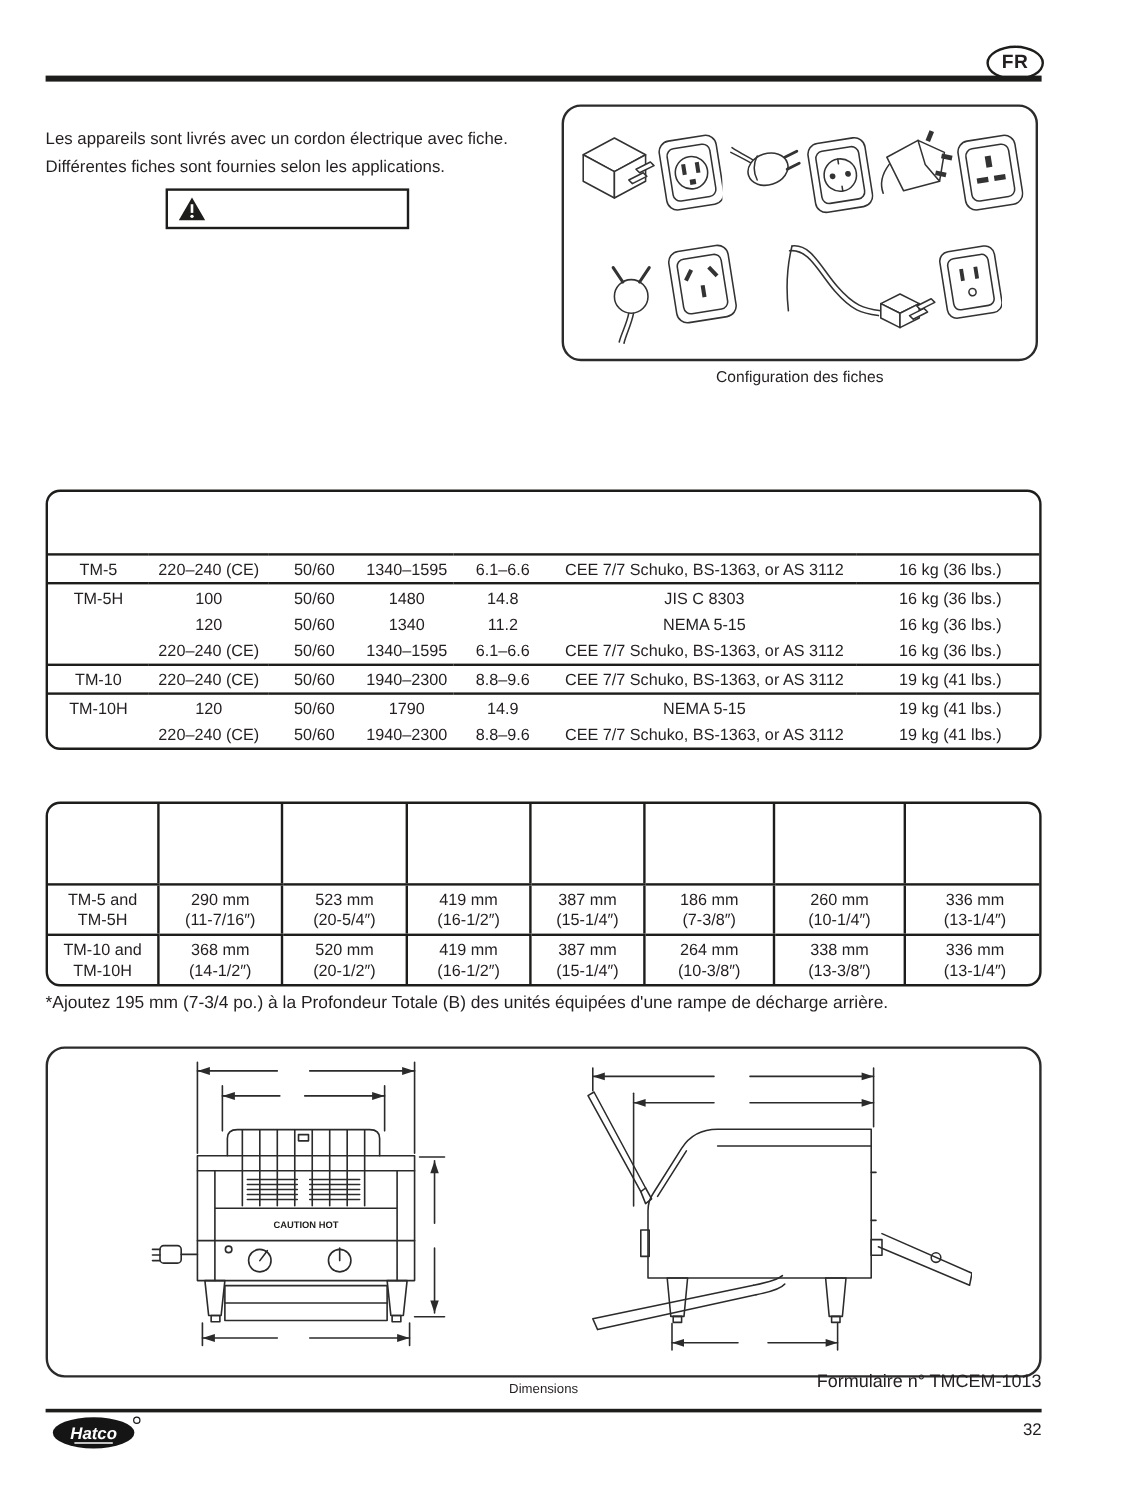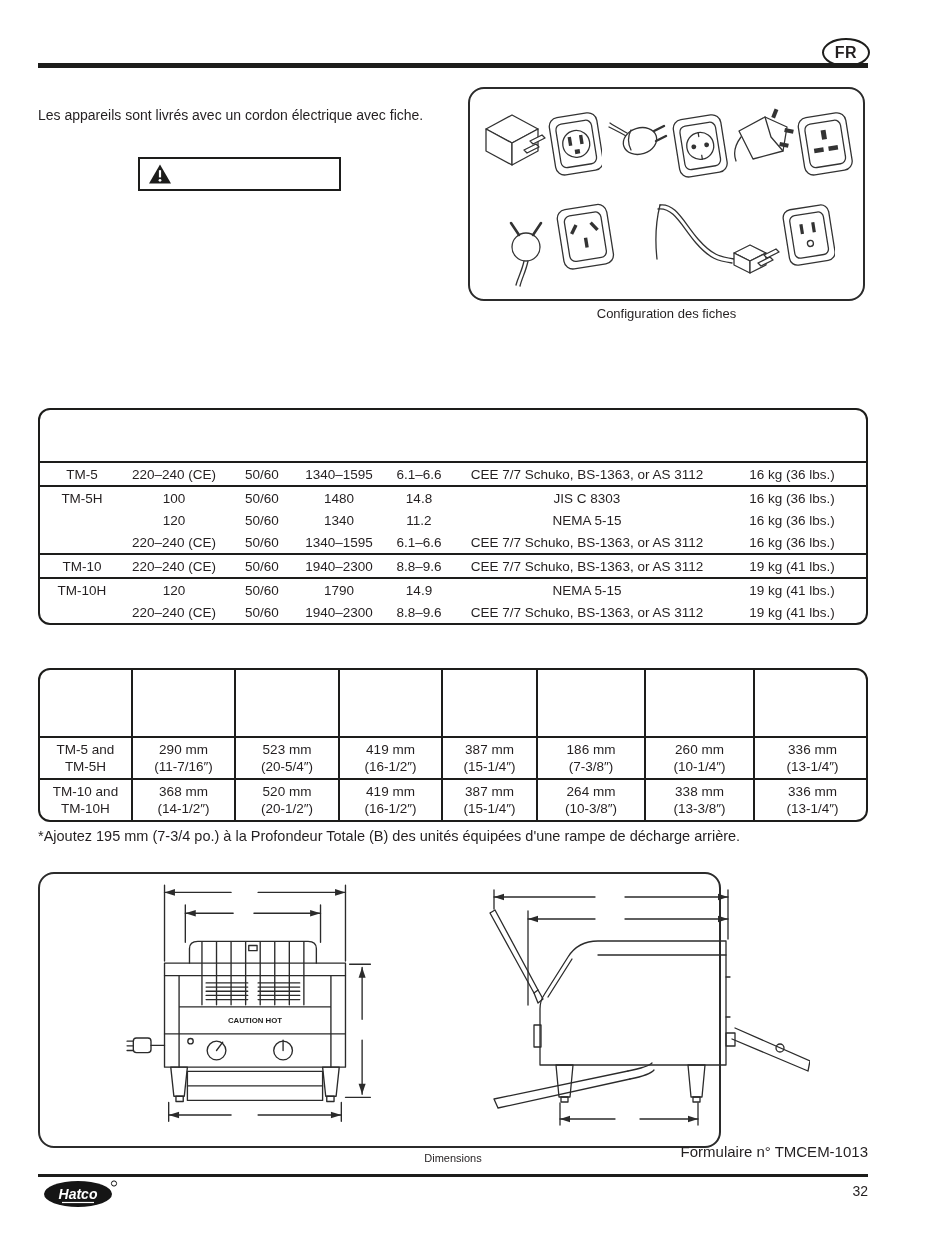--- a/index.html
+++ b/index.html
@@ -44,21 +44,21 @@
   .spec-table tr.group-end td { border-bottom:2px solid #1d1d1b;margin-top:12px; }
 
   .dim-table thead th { height:66px; border-bottom:2px solid #1d1d1b; }
   .dim-table tbody td { height:40px; border-bottom:2px solid #1d1d1b; line-height:17px; }
   .dim-table tbody tr:last-child td { border-bottom:none; }
   .dim-table th + th, .dim-table td + td { border-left:2px solid #1d1d1b; }
 
   .footnote { left:38px; top:828px; width:830px; font-size:14.5px; }
 
   
-  .figure-box { left:38px; top:872px; width:683px; height:276px;
+  .figure-box { left:38px; top:872px; width:830px; height:276px;
                 border:2px solid #2b2b2b; border-radius:16px; box-sizing:border-box; }
   .fig-caption { left:38px; top:1152px; width:830px; text-align:center; font-size:11px; }
 
   
   .rule-bottom { left:38px; top:1174px; width:830px; height:2.5px; background:#1d1d1b; }
   .page-num { left:38px; top:1183px; width:830px; text-align:right; font-size:14px; }
   .form-num { left:538px; top:1143px; width:330px; text-align:right; font-size:15px; }
   .logo { left:42px; top:1179px; }
 
   .lineart { stroke:#333; fill:#fff; stroke-width:1.3; stroke-linejoin:round; stroke-linecap:round; }
@@ -71,20 +71,21 @@
 
 <div class="page">
 
   <div class="abs fr-badge">
     <span>FR</span>
   </div>
   <div class="abs rule-top"></div>
 
   <div class="abs intro">
     <div>Les appareils sont livrés avec un cordon électrique avec fiche.</div>
+    <div>Différentes fiches sont fournies selon les applications.</div>
   </div>
 
   <div class="abs warn-box">
     <svg width="24" height="22" viewBox="0 0 24 22">
       <polygon points="12,1.5 23,20.5 1,20.5" fill="#1d1d1b"></polygon>
       <rect x="10.9" y="7.2" width="2.2" height="7.2" fill="#ffffff"></rect>
       <circle cx="12" cy="17.3" r="1.4" fill="#ffffff"></circle>
     </svg>
     <span></span>
   </div>

